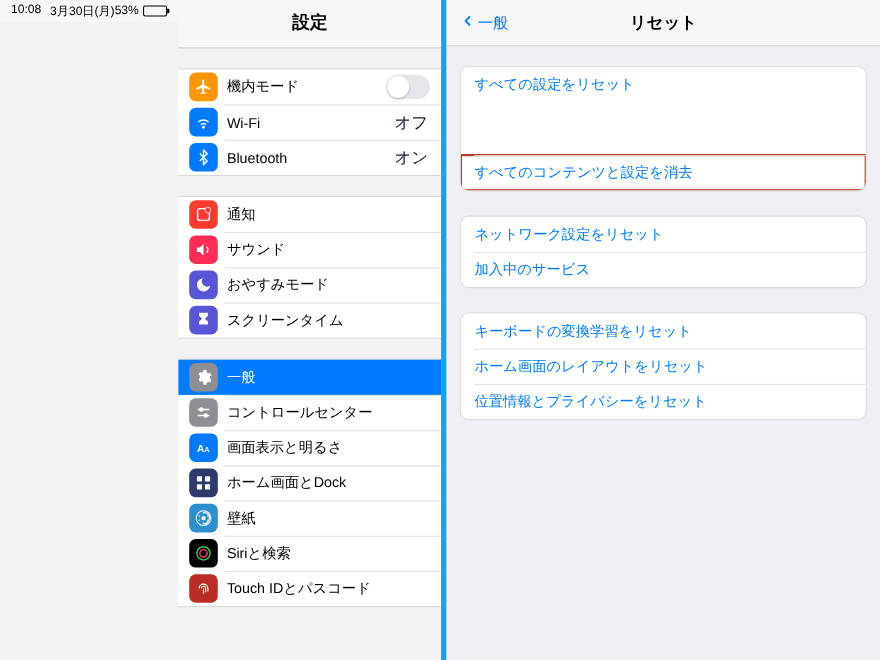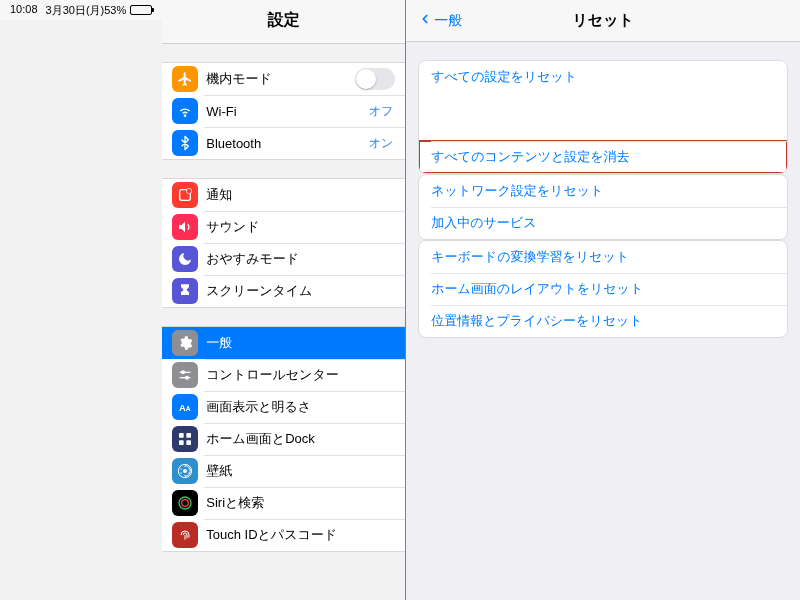--- a/index.html
+++ b/index.html
@@ -9,33 +9,33 @@
   
   .status-bar { display: flex; justify-content: space-between; align-items: center; height: 20px; padding: 0 10px; font-size: 11px; color: #000; background: #f7f7f7; }
   .status-left { display: flex; gap: 8px; }
   .status-right { display: flex; align-items: center; gap: 4px; }
   .battery-body { display: inline-block; width: 22px; height: 10px; border: 1px solid #000; border-radius: 2px; position: relative; }
   .battery-body::after { content: ""; position: absolute; right: -3px; top: 2px; width: 2px; height: 4px; background: #000; border-radius: 0 1px 1px 0; }
   .battery-fill { height: 100%; background: #000; }
 
   
   .panes { flex: 1; display: flex; min-height: 0; }
-  .sidebar { width: 244px; background: #f2f2f2; border-right: 1px solid #0ea5e9; display: flex; flex-direction: column; overflow-y: auto; }
+  .sidebar { width: 244px; background: #f2f2f2; border-right: 5px solid #0ea5e9; display: flex; flex-direction: column; overflow-y: auto; }
   .detail { flex: 1; background: #efeff4; display: flex; flex-direction: column; overflow-y: auto; }
 
   
   .sidebar-title { text-align: center; font-weight: 600; font-size: 16px; padding: 10px 0 12px; background: #f7f7f7; border-bottom: 1px solid #d0d0d0; }
 
   
   .group { margin-top: 18px; background: #fff; border-top: 1px solid #d8d8d8; border-bottom: 1px solid #d8d8d8; }
   .row { display: flex; align-items: center; height: 32px; padding: 0 10px 0 10px; font-size: 13px; color: #000; position: relative; }
   .row + .row::before { content: ""; position: absolute; left: 42px; right: 0; top: 0; height: 1px; background: #e0e0e0; }
   .row .icon-wrap { width: 26px; height: 26px; border-radius: 6px; display: flex; align-items: center; justify-content: center; margin-right: 8px; flex-shrink: 0; }
   .row .label { flex: 1; }
-  .row .value { color: #3b82f6; font-size: 12px; margin-right: 2px; }
+  .row .value { color: #0f172a; font-size: 15px; margin-right: 2px; }
   .row.selected { background: #007aff; color: #fff; }
   .row.selected .label { color: #fff; }
 
   
   .toggle { width: 40px; height: 22px; border-radius: 11px; background: #e5e5ea; position: relative; }
   .toggle .knob { position: absolute; width: 20px; height: 20px; border-radius: 50%; background: #fff; top: 1px; left: 1px; box-shadow: 0 1px 2px rgba(0,0,0,0.25); }
 
   
   .ic-orange { background: #ff9500; }
   .ic-blue   { background: #007aff; }
@@ -50,21 +50,21 @@
   .icon-wrap svg { width: 16px; height: 16px; }
 
   
   .detail-header { display: flex; align-items: center; justify-content: center; height: 42px; background: #f7f7f7; border-bottom: 1px solid #d0d0d0; position: relative; }
   .detail-title { font-weight: 600; font-size: 15px; }
   .back-btn { position: absolute; left: 6px; top: 0; bottom: 0; display: flex; align-items: center; gap: 2px; color: #007aff; font-size: 14px; padding: 0 6px; }
   .back-chevron { display: inline-block; }
   .back-chevron svg { width: 14px; height: 14px; }
 
   
-  .detail-content { padding: 18px 12px 30px; display: flex; flex-direction: column; }
+  .detail-content { padding: 18px 12px 30px; display: flex; flex-direction: column; gap: 22px; }
   .dgroup { background: #fff; border: 1px solid #dcdcdc; border-radius: 8px; overflow: hidden; }
   .drow { display: flex; align-items: center; height: 32px; padding: 0 12px; font-size: 13px; color: #007aff; position: relative; }
   .drow + .drow::before { content: ""; position: absolute; left: 12px; right: 0; top: 0; height: 1px; background: #e3e3e3; }
   .drow.highlight { outline: 2px solid #c0392b; outline-offset: -1px; margin-top: 48px; }
 
 </style>
 </head>
 <body>
 
 <div class="root">

